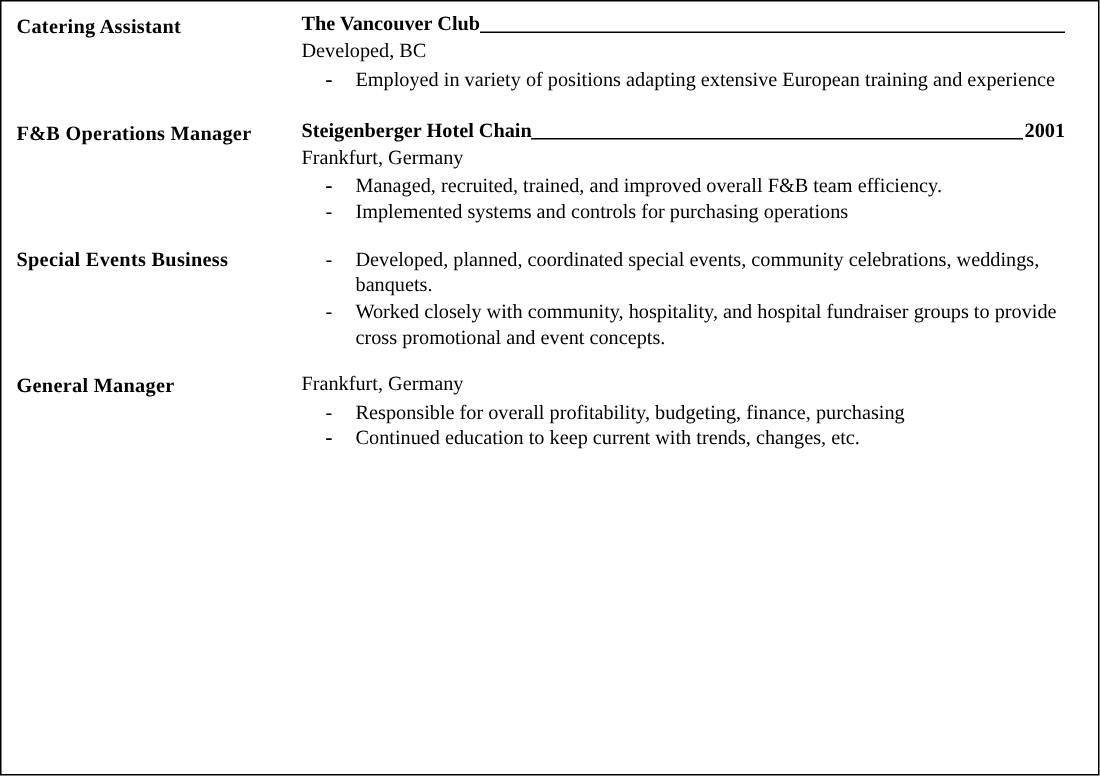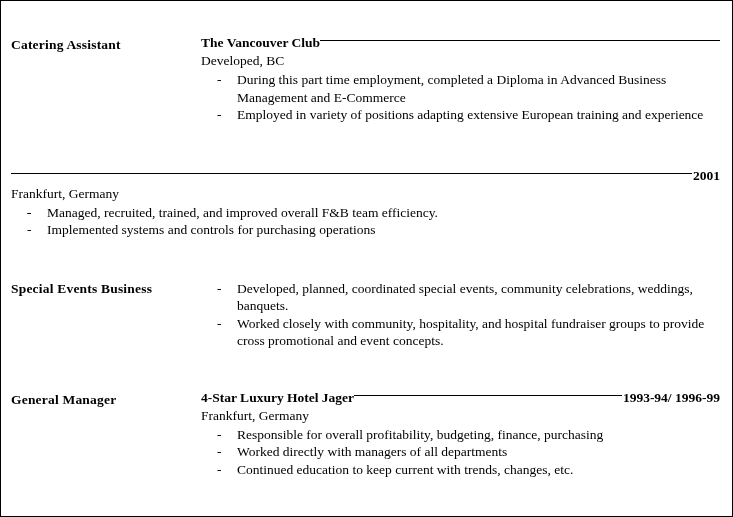--- a/index.html
+++ b/index.html
@@ -19,41 +19,40 @@
     width: 733px;
     height: 517px;
     box-sizing: border-box;
     border: 1px solid #000000;
     background: #ffffff;
   }
   .entry {
     display: flex;
     flex-direction: row;
     align-items: flex-start;
-    padding: 0 12px 0 10px;
+    padding: 0 22px 0 10px;
     box-sizing: border-box;
-    margin-top: 27px;
   }
   .role {
     width: 190px;
     flex: 0 0 190px;
     font-weight: bold;
     font-size: 13.5px;
     line-height: 17px;
     letter-spacing: 0.2px;
     padding-top: 2px;
   }
   .details {
     flex: 1 1 auto;
     min-width: 0;
   }
   .company-line {
     display: flex;
     flex-direction: row;
-    align-items: center;
+    align-items: flex-end;
     font-weight: bold;
     font-size: 13.5px;
     line-height: 17px;
     white-space: nowrap;
   }
   .company {
     flex: 0 0 auto;
   }
   .rule {
     flex: 1 1 auto;
@@ -102,31 +101,33 @@
 
   <div class="entry entry-1">
     <div class="role">Catering Assistant</div>
     <div class="details">
       <div class="company-line">
         <span class="company">The Vancouver Club</span>
         <span class="rule"></span>
       </div>
       <div class="location">Developed, BC</div>
       <ul class="bullets">
-        <li><span class="dash">-</span><span>During this part time employment, completed a Diploma in Advanced Business Management and E-Commerce</span></li>
+        <li><span class="dash">-</span></li>
         <li><span class="dash">-</span><span>Employed in variety of positions adapting extensive European training and experience</span></li>
       </ul>
     </div>
   </div>
 
   <div class="spacer-lg"></div>
 
   <div class="entry">
+    <div class="role">F&amp;B Operations Manager</div>
     <div class="details">
       <div class="company-line">
+        <span class="company">Steigenberger Hotel Chain</span>
         <span class="rule"></span>
         <span class="dates">2001</span>
       </div>
       <div class="location">Frankfurt, Germany</div>
       <ul class="bullets">
         <li><span class="dash">-</span></li>
         <li><span class="dash">-</span><span>Managed, recruited, trained, and improved overall F&amp;B team efficiency.</span></li>
         <li><span class="dash">-</span><span>Implemented systems and controls for purchasing operations</span></li>
       </ul>
     </div>
@@ -142,27 +143,22 @@
         <li><span class="dash">-</span><span>Worked closely with community, hospitality, and hospital fundraiser groups to provide cross promotional and event concepts.</span></li>
       </ul>
     </div>
   </div>
 
   <div class="spacer-md"></div>
 
   <div class="entry">
     <div class="role">General Manager</div>
     <div class="details">
-      <div class="company-line">
-        <span class="company">4-Star Luxury Hotel Jager</span>
-        <span class="rule"></span>
-        <span class="dates">1993-94/ 1996-99</span>
-      </div>
       <div class="location">Frankfurt, Germany</div>
       <ul class="bullets">
         <li><span class="dash">-</span><span>Responsible for overall profitability, budgeting, finance, purchasing</span></li>
-        <li><span class="dash">-</span><span>Worked directly with managers of all departments</span></li>
+        <li><span class="dash">-</span></li>
         <li><span class="dash">-</span><span>Continued education to keep current with trends, changes, etc.</span></li>
       </ul>
     </div>
   </div>
 
 </div>
 
 </body></html>

